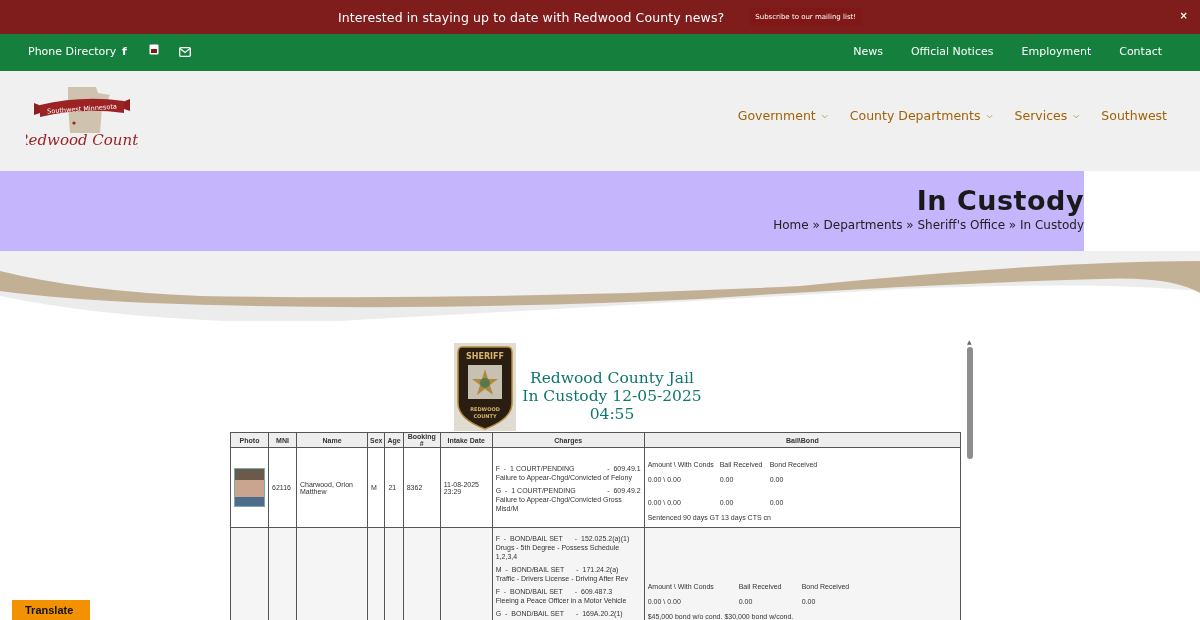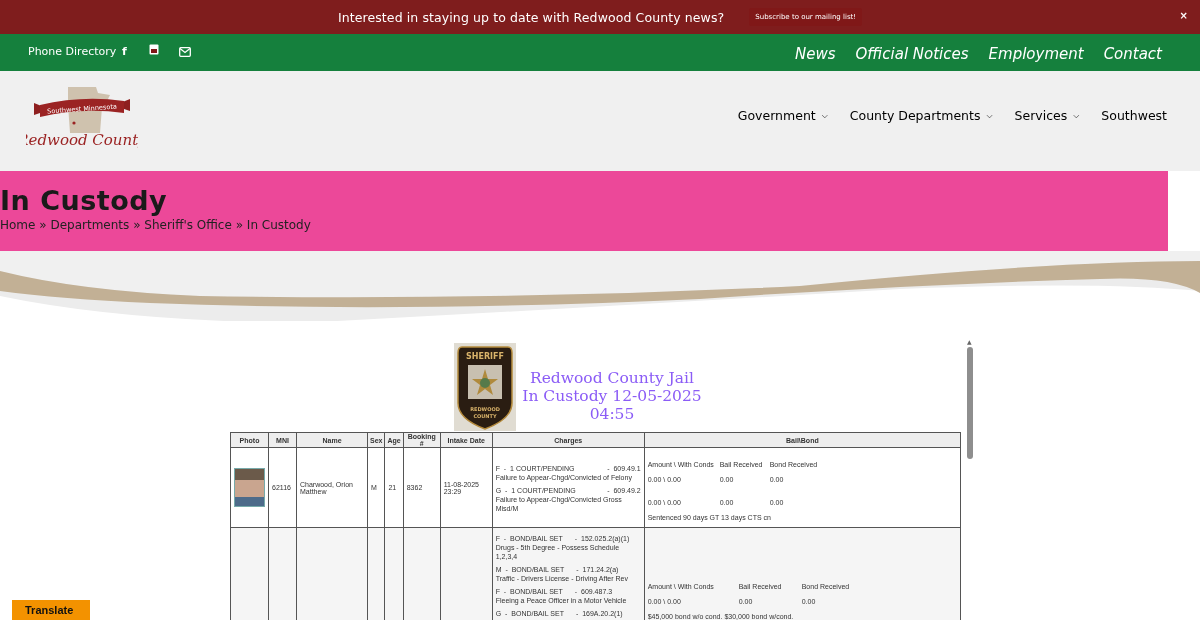--- a/index.html
+++ b/index.html
@@ -4,33 +4,33 @@
   <style>
     * { box-sizing: border-box; margin: 0; padding: 0; }
     html, body { width: 1200px; height: 620px; overflow: hidden; background: #fff; font-family: "DejaVu Sans", sans-serif; }
     .announce { position: absolute; top: 0; left: 0; width: 1200px; height: 34px; background: #7f1d1d; color: #fff; display: flex; align-items: center; justify-content: center; }
     .announce .msg { font-size: 12.5px; letter-spacing: 0.1px; }
     .announce .sub-btn { margin-left: 25px; background: #801818; color: #fff; font-size: 7px; padding: 5px 6px; border-radius: 2px; }
     .announce .close { position: absolute; right: 12px; top: 10px; font-size: 10px; color: #fff; font-weight: bold; }
     .topbar { position: absolute; top: 34px; left: 0; width: 1200px; height: 37px; background: #15803d; color: #fff; }
     .topbar .phone { position: absolute; left: 28px; top: 11px; font-size: 11px; }
     .topbar .soc { position: absolute; top: 11px; font-size: 11px; color: #fff; }
-    .topbar .right { position: absolute; right: 38px; top: 11px; display: flex; gap: 20px; font-size: 15px; font-style: italic; }
+    .topbar .right { position: absolute; right: 38px; top: 11px; display: flex; gap: 28px; font-size: 11px; }
     .header { position: absolute; top: 71px; left: 0; width: 1200px; height: 100px; background: #f0f0f0; }
     .logo { position: absolute; left: 26px; top: 14px; width: 112px; height: 66px; }
-    .mainnav { position: absolute; right: 33px; top: 37px; display: flex; gap: 22px; font-size: 12.5px; color: #000000; }
+    .mainnav { position: absolute; right: 33px; top: 37px; display: flex; gap: 22px; font-size: 12.5px; color: #a16207; }
     .mainnav .item { display: flex; align-items: center; gap: 6px; }
     .mainnav .chev { font-size: 8px; }
-    .hero { position: absolute; top: 171px; left: 0; width: 1168px; height: 80px; background: #ec4899; text-align: left; }
+    .hero { position: absolute; top: 171px; left: 0; width: 1084px; height: 80px; background: #c4b5fd; text-align: right; }
     .hero h1 { font-size: 27px; font-weight: bold; color: #1a1a1a; margin-top: 14px; letter-spacing: 0.5px; }
     .crumbs { font-size: 12px; color: #222; margin-top: 2px; }
     .wave { position: absolute; top: 251px; left: 0; width: 1200px; height: 70px; }
     .doc { position: absolute; top: 335px; left: 212px; width: 740px; height: 285px; background: #fff; }
     .badge { position: absolute; left: 242px; top: 8px; width: 62px; height: 88px; background: #e0dcd2; }
-    .jail-title { position: absolute; left: 290px; top: 34px; width: 220px; text-align: center; font-family: "DejaVu Serif", serif; font-size: 15.5px; line-height: 18px; color: #8b5cf6; }
+    .jail-title { position: absolute; left: 290px; top: 34px; width: 220px; text-align: center; font-family: "DejaVu Serif", serif; font-size: 15.5px; line-height: 18px; color: #0f766e; }
     .scroll-track { position: absolute; left: 965px; top: 337px; width: 8px; height: 283px; }
     .scroll-thumb { position: absolute; left: 967px; top: 347px; width: 6px; height: 112px; background: #8e8e8e; border-radius: 3px; }
     .scroll-up { position: absolute; left: 967px; top: 338px; font-size: 6px; color: #666; }
     table.jail { position: absolute; left: 230px; top: 432px; width: 731px; border-collapse: collapse; font-family: "Liberation Sans", sans-serif; font-size: 7px; color: #333; }
     table.jail th { background: #eee; border: 1px solid #555; font-weight: bold; font-size: 7px; height: 13px; padding: 0 2px; }
     table.jail td { border: 1px solid #555; vertical-align: middle; padding: 2px 3px; }
     table.jail tr.r2 td { background: #f5f5f5; vertical-align: top; }
     .photo { width: 31px; height: 39px; background: linear-gradient(#6b5a4a 0 30%, #c9a58f 30% 75%, #4d6b8a 75%); border: 1px solid #7aa; }
     .charge { margin: 4px 0 3px; line-height: 9px; }
     .charge .hdr { display: flex; justify-content: space-between; }

